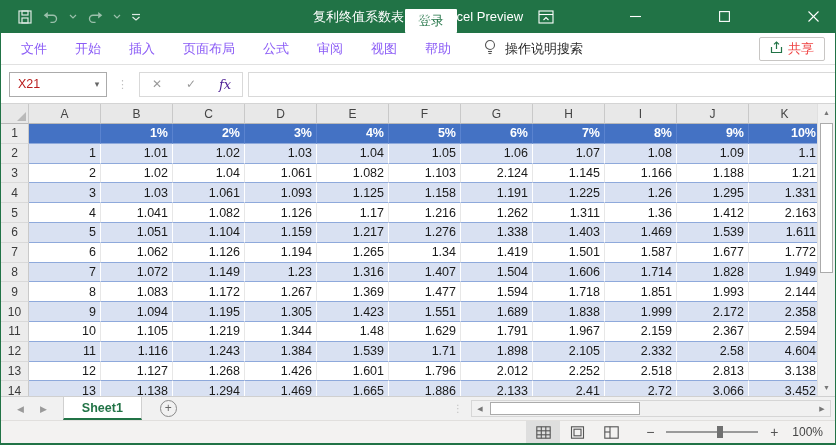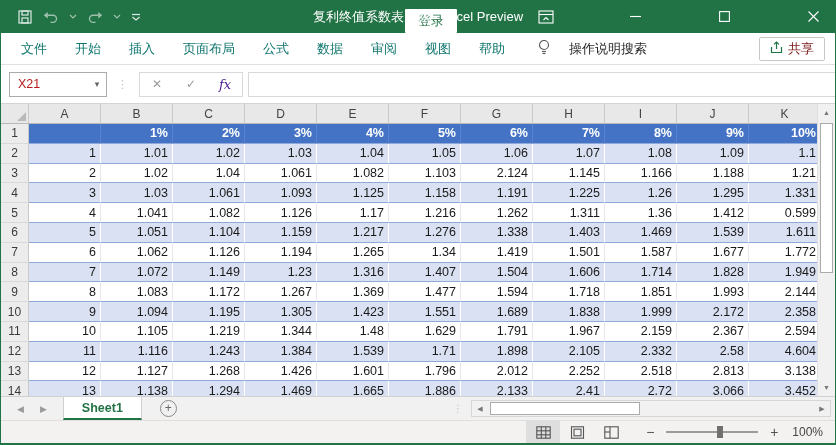--- a/index.html
+++ b/index.html
@@ -19,27 +19,27 @@
     font-size:13px; pointer-events:none; }
   .tb-right { margin-left:auto; display:flex; align-items:flex-end; height:100%;gap:45px; }
   .signin { background:#fff; color:#217346; font-size:13px; padding:3px 13px;
     border:none; border-radius:1px; margin-right:22px; cursor:pointer; }
   .winbtn { width:44px; height:100%; display:flex; align-items:center;
     justify-content:center; cursor:pointer; }
 
   
   .ribbon { height:32px; flex:0 0 32px; background:#fff; display:flex;
     align-items:center; border-bottom:1px solid #e1e1e1; padding-left:6px; }
-  .rtab { font-size:13px; color:#0f766e; padding:0 14px; line-height:31px;
+  .rtab { font-size:13px; color:#8b5cf6; padding:0 14px; line-height:31px;
     cursor:pointer; white-space:nowrap; }
-  .tellme { display:flex; align-items:center; gap:18px; margin-left:18px;
+  .tellme { display:flex; align-items:center; gap:8px; margin-left:18px;
     font-size:13px; color:#262626; cursor:pointer; }
   .share { margin-left:auto; margin-right:10px; display:flex; align-items:center;
     gap:5px; border:1px solid #c8c6c4; background:#fff; border-radius:2px;
-    font-size:13px; color:#7f1d1d; padding:2px 10px; height:24px; cursor:pointer; }
+    font-size:13px; color:#ef4444; padding:2px 10px; height:24px; cursor:pointer; }
 
   
   .fbar { height:39px; flex:0 0 39px; background:#fff; display:flex;
     align-items:center; border-bottom:1px solid #d4d4d4; padding:0 0 0 8px; }
   .namebox { width:98px; height:25px; border:1px solid #ababab; display:flex;
     align-items:center; background:#fff; cursor:text; }
   .namebox .nbtext { flex:1; font-size:12.5px; color:#b91c1c; padding-left:8px; }
   .namebox .nbcaret { width:18px; text-align:center; font-size:9px; color:#666;
     cursor:pointer; }
   .fdots { color:#c0c0c0; font-size:11px; letter-spacing:1px; margin:0 10px;
@@ -205,21 +205,20 @@
     </div>
   </div>
 
   <div class="ribbon">
     <div id="ribbon-tabs" style="display:flex;">
         <span class="rtab">文件</span>
         <span class="rtab">开始</span>
         <span class="rtab">插入</span>
         <span class="rtab">页面布局</span>
         <span class="rtab">公式</span>
-        <span class="rtab">数据</span>
         <span class="rtab">审阅</span>
         <span class="rtab">视图</span>
         <span class="rtab">帮助</span>
       </div>
     <div class="tellme">
       <span>
         <svg width="14" height="16" viewBox="0 0 14 16" fill="none" stroke="#555" stroke-width="1.1">
           <circle cx="7" cy="6" r="4.5"></circle>
           <line x1="5" y1="12.5" x2="9" y2="12.5"></line>
           <line x1="5.5" y1="14.5" x2="8.5" y2="14.5"></line>
@@ -332,21 +331,21 @@
               <div class="cell">4</div>
               <div class="cell">1.041</div>
               <div class="cell">1.082</div>
               <div class="cell">1.126</div>
               <div class="cell">1.17</div>
               <div class="cell">1.216</div>
               <div class="cell">1.262</div>
               <div class="cell">1.311</div>
               <div class="cell">1.36</div>
               <div class="cell">1.412</div>
-              <div class="cell">0.599</div>
+              <div class="cell">2.163</div>
             </div>
             <div class="grow band">
               <div class="rn">6</div>
               <div class="cell">5</div>
               <div class="cell">1.051</div>
               <div class="cell">1.104</div>
               <div class="cell">1.159</div>
               <div class="cell">1.217</div>
               <div class="cell">1.276</div>
               <div class="cell">1.338</div>

